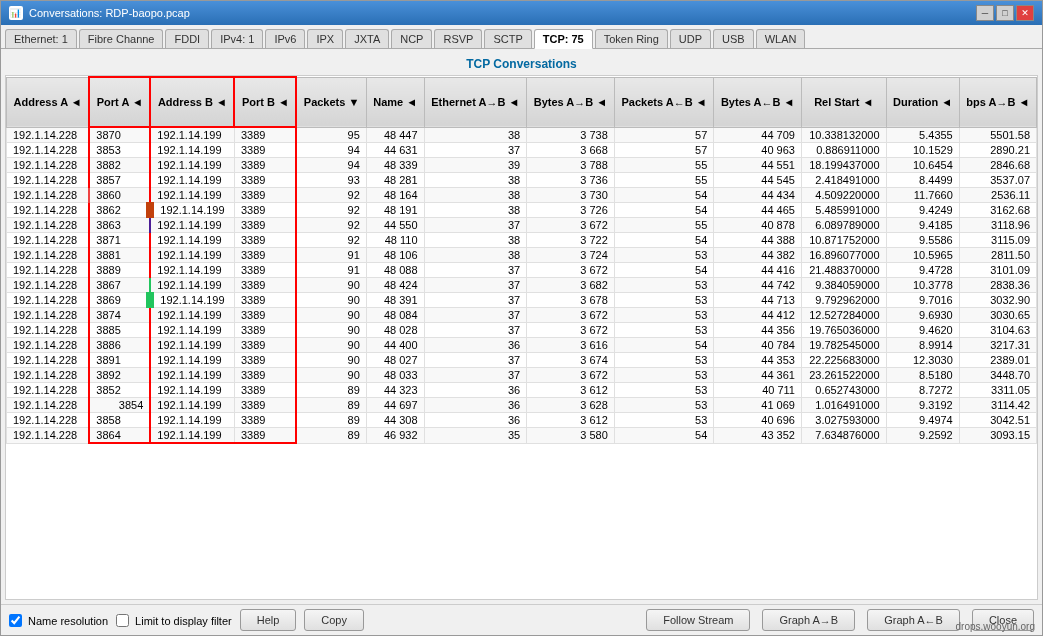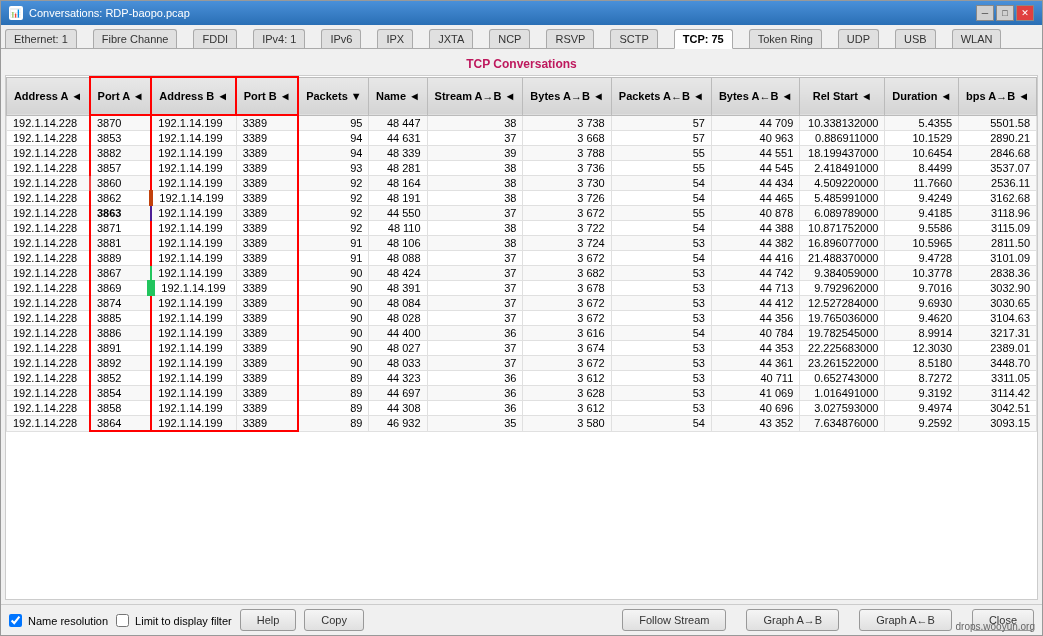--- a/index.html
+++ b/index.html
@@ -62,21 +62,21 @@
       cursor: pointer;
       color: #333;
     }
     .tb-btn.close { background: #e04040; color: white; }
     .tabs-bar {
       background: #f0f0f0;
       border-bottom: 1px solid #aaa;
       display: flex;
       flex-wrap: wrap;
       padding: 4px 4px 0 4px;
-      gap: 16px;
+      gap: 2px;
       flex-shrink: 0;
     }
     .tab {
       padding: 3px 8px;
       border: 1px solid #aaa;
       border-bottom: none;
       background: #e0e0e0;
       cursor: pointer;
       font-size: 11px;
       color: #333;
@@ -95,38 +95,38 @@
       display: flex;
       flex-direction: column;
       overflow: hidden;
       padding: 4px;
     }
     .section-title {
       text-align: center;
       font-weight: bold;
       font-size: 12px;
       padding: 4px;
-      color: #be185d;
+      color: #0369a1;
     }
     .table-container {
       flex: 1;
       overflow: auto;
       border: 1px solid #ccc;
       background: white;
       position: relative;
     }
     table {
       border-collapse: collapse;
       width: max-content;
       min-width: 100%;
     }
     thead th {
       background: linear-gradient(to bottom, #e8e8e8, #d4d4d4);
       border: 1px solid #bbb;
-      padding: 12px 6px;
+      padding: 18px 6px;
       white-space: nowrap;
       font-weight: bold;
       font-size: 11px;
       cursor: pointer;
       position: sticky;
       top: 0;
       z-index: 2;
       margin-top: 20px;
     }
     tbody tr {
@@ -166,21 +166,21 @@
       font-size: 11px;
       background: linear-gradient(to bottom, #f5f5f5, #e0e0e0);
       border: 1px solid #999;
       cursor: pointer;
       border-radius: 3px;
       color: #333;
     }
     .btn-right-group {
       margin-left: auto;
       display: flex;
-      gap: 20px;
+      gap: 12px;
     }
     .watermark {
       font-size: 10px;
       color: #666;
       position: absolute;
       bottom: 4px;
       right: 8px;
     }
   </style>
 </head>
@@ -223,21 +223,21 @@
     <div class="table-container">
       <table>
         <thead>
           <tr>
           <th>Address A ◄</th>
               <th style="border-top: 2px solid red; border-left: 2px solid red; border-right: none;">Port A ◄</th>
               <th style="border-top: 2px solid red; border-left: 2px solid red; border-right: none;">Address B ◄</th>
               <th style="border-top: 2px solid red; border-left: 2px solid red; border-right: 2px solid red;">Port B ◄</th>
               <th>Packets ▼</th>
               <th>Name ◄</th>
-              <th>Stream A→B ◄</th>
+              <th>Ethernet A→B ◄</th>
               <th>Bytes A→B ◄</th>
               <th>Packets A←B ◄</th>
               <th>Bytes A←B ◄</th>
               <th>Rel Start ◄</th>
               <th>Duration ◄</th>
               <th>bps A→B ◄</th>
             </tr>
         </thead>
         <tbody>
         <tr>
@@ -310,36 +310,36 @@
               <td class="col-right">38</td>
               <td class="col-right">3 730</td>
               <td class="col-right">54</td>
               <td class="col-right">44 434</td>
               <td class="col-right">4.509220000</td>
               <td class="col-right">11.7660</td>
               <td class="col-right">2536.11</td>
             </tr>
             <tr>
               <td>192.1.14.228</td>
-              <td style="border-left: 2px solid red; border-right: 4px solid #c2410c;">3862</td>
+              <td style="border-left: 2px solid red; border-right: 8px solid #c2410c;">3862</td>
               <td style="border-left: 2px solid red;">192.1.14.199</td>
               <td style="border-right: 2px solid red;">3389</td>
               <td class="col-right">92</td>
               <td class="col-right">48 191</td>
               <td class="col-right">38</td>
               <td class="col-right">3 726</td>
               <td class="col-right">54</td>
               <td class="col-right">44 465</td>
               <td class="col-right">5.485991000</td>
               <td class="col-right">9.4249</td>
               <td class="col-right">3162.68</td>
             </tr>
             <tr>
               <td>192.1.14.228</td>
-              <td style="border-left: 2px solid red; border-right: 2px solid #4c1d95; font-weight: bold;">3863</td>
+              <td style="border-left: 2px solid red; border-right: 2px solid #4c1d95;">3863</td>
               <td style="border-left: 2px solid red;">192.1.14.199</td>
               <td style="border-right: 2px solid red;">3389</td>
               <td class="col-right">92</td>
               <td class="col-right">44 550</td>
               <td class="col-right">37</td>
               <td class="col-right">3 672</td>
               <td class="col-right">55</td>
               <td class="col-right">40 878</td>
               <td class="col-right">6.089789000</td>
               <td class="col-right">9.4185</td>
@@ -505,21 +505,21 @@
               <td class="col-right">36</td>
               <td class="col-right">3 612</td>
               <td class="col-right">53</td>
               <td class="col-right">40 711</td>
               <td class="col-right">0.652743000</td>
               <td class="col-right">8.7272</td>
               <td class="col-right">3311.05</td>
             </tr>
             <tr>
               <td>192.1.14.228</td>
-              <td style="border-left: 2px solid red; border-right: 2px solid red;">3854</td>
+              <td style="border-left: 2px solid red; border-right: 2px solid red; text-align: right;">3854</td>
               <td style="border-left: 2px solid red;">192.1.14.199</td>
               <td style="border-right: 2px solid red;">3389</td>
               <td class="col-right">89</td>
               <td class="col-right">44 697</td>
               <td class="col-right">36</td>
               <td class="col-right">3 628</td>
               <td class="col-right">53</td>
               <td class="col-right">41 069</td>
               <td class="col-right">1.016491000</td>
               <td class="col-right">9.3192</td>

